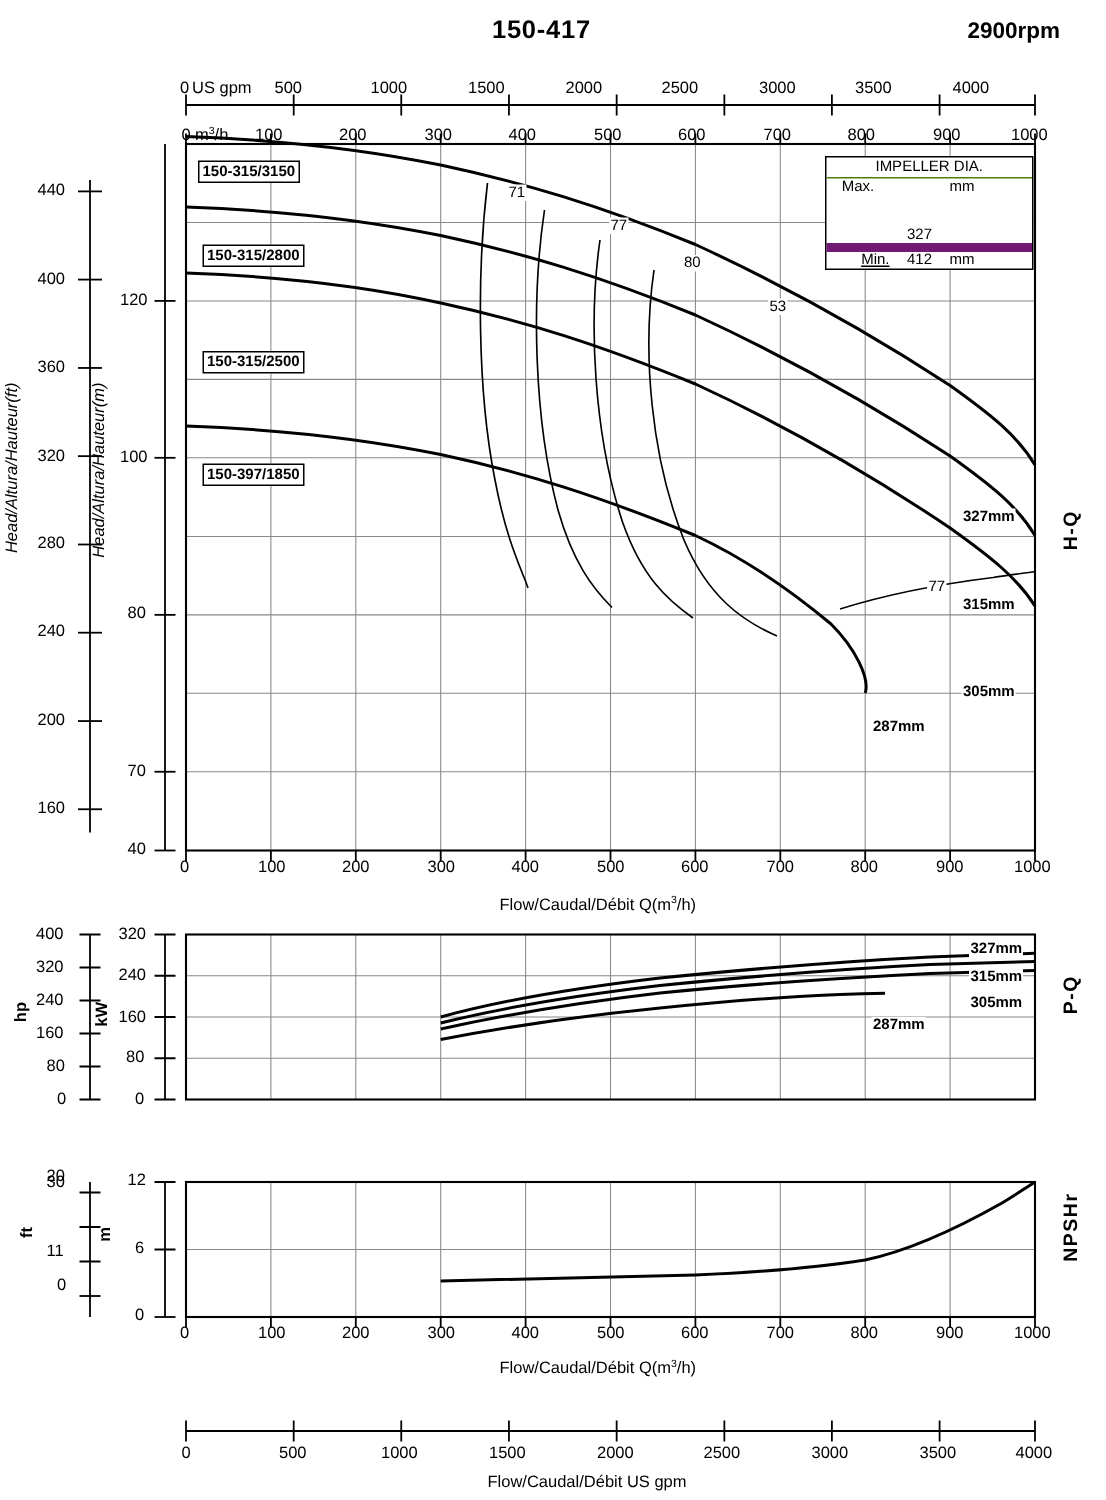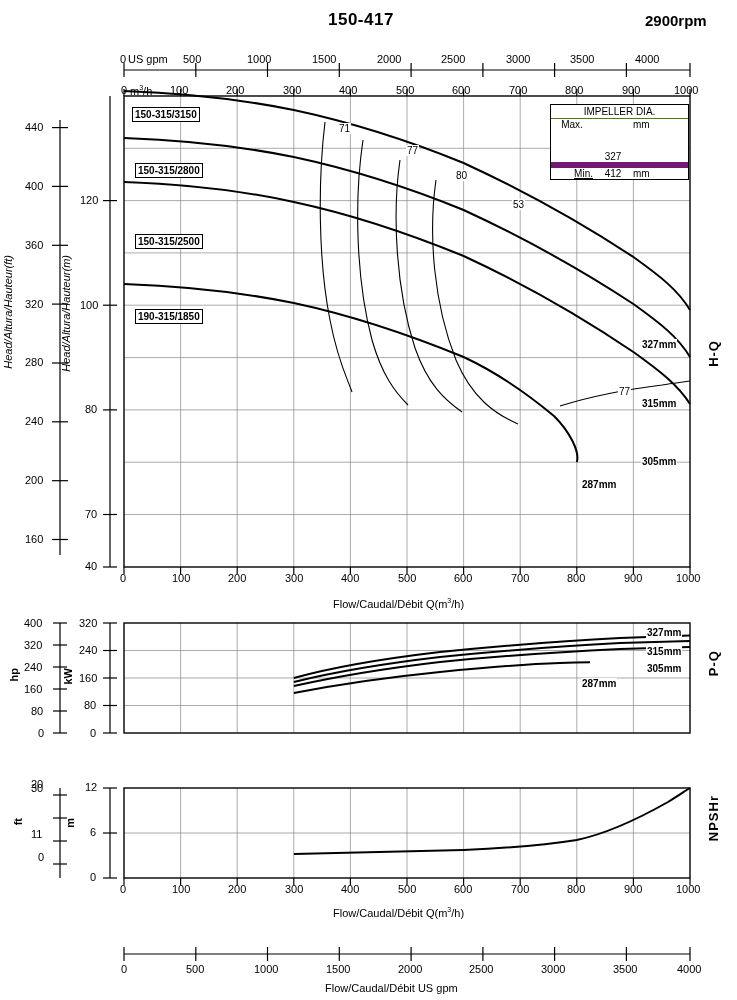--- a/index.html
+++ b/index.html
@@ -188,21 +188,21 @@
 <div class="abs tick" style="left:624px;top:572px;">900</div>
 <div class="abs tick" style="left:676px;top:572px;">1000</div>
 
 <div class="abs tick" style="left:333px;top:597px;">
   <span>Flow/Caudal/Débit Q(m</span><sup style="font-size:7px;">3</sup><span>/h)</span>
 </div>
 
 <div class="abs curvelabel" style="left:132px;top:107px;">150-315/3150</div>
 <div class="abs curvelabel" style="left:135px;top:163px;">150-315/2800</div>
 <div class="abs curvelabel" style="left:135px;top:213px;margin-top:21px;">150-315/2500</div>
-<div class="abs curvelabel" style="left:135px;top:309px;">190-315/1850</div>
+<div class="abs curvelabel" style="left:135px;top:309px;">150-397/1850</div>
 
 <div class="abs efflabel" style="left:338px;top:123px;">71</div>
 <div class="abs efflabel" style="left:406px;top:145px;">77</div>
 <div class="abs efflabel" style="left:455px;top:170px;">80</div>
 <div class="abs efflabel" style="left:512px;top:199px;">53</div>
 <div class="abs efflabel" style="left:618px;top:386px;">77</div>
 
 <div class="abs difflabel" style="left:641px;top:339px;">327mm</div>
 <div class="abs difflabel" style="left:641px;top:398px;">315mm</div>
 <div class="abs difflabel" style="left:641px;top:456px;">305mm</div>

